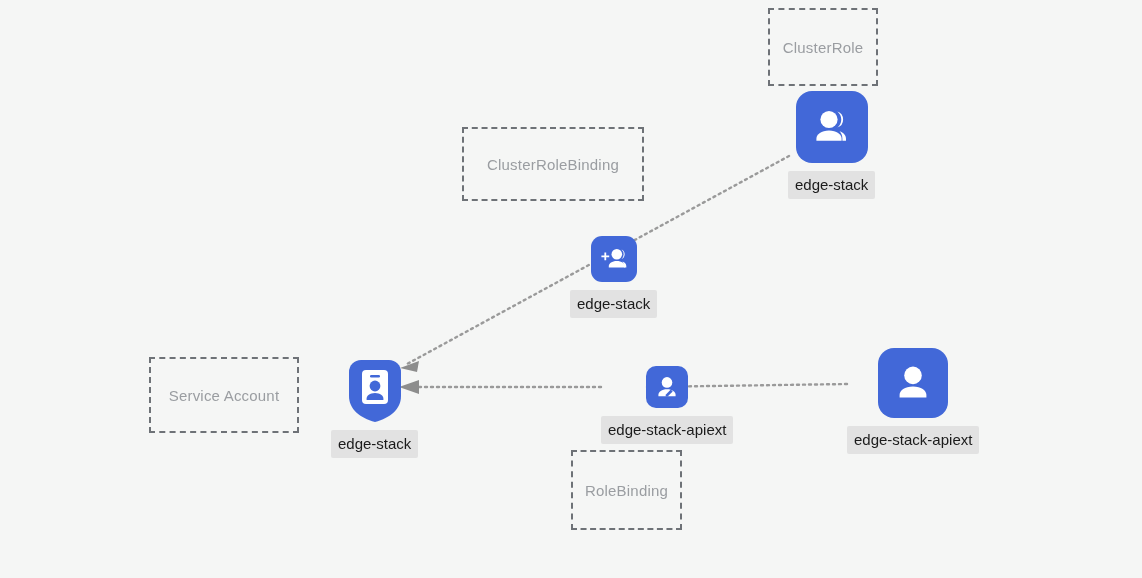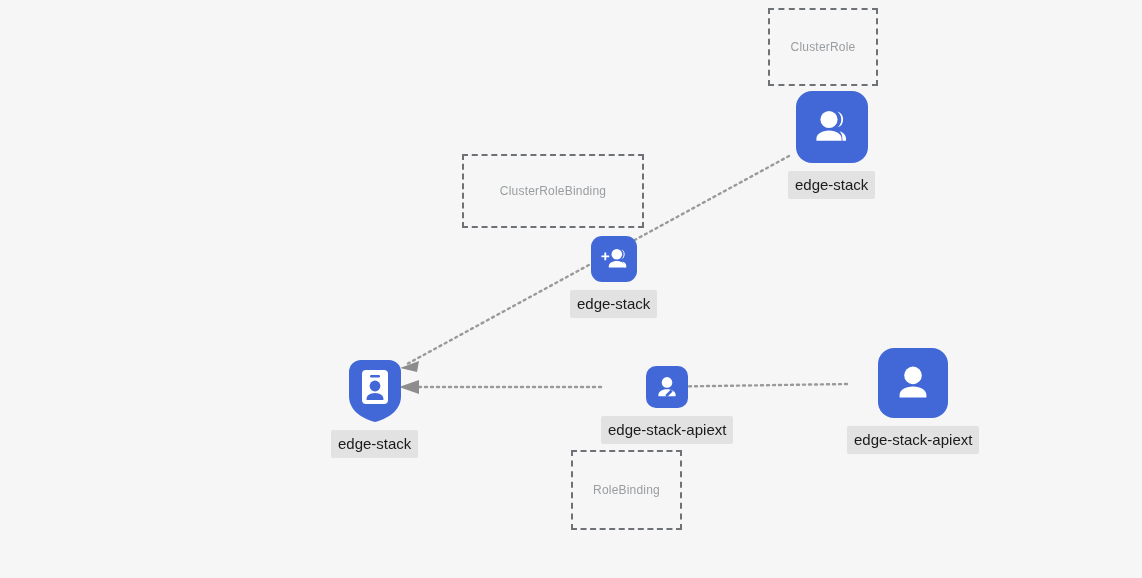--- a/index.html
+++ b/index.html
@@ -32,21 +32,21 @@
     position: absolute;
     box-sizing: border-box;
     border: 2px dashed #6e7277;
     background: transparent;
     display: flex;
     align-items: center;
     justify-content: center;
   }
   .kind-box .kind-label {
     color: #9a9da1;
-    font-size: 12px;
+    font-size: 15px;
     letter-spacing: 0.2px;
     white-space: nowrap;
   }
 
   
   .node {
     position: absolute;
     display: flex;
     flex-direction: column;
     align-items: center;
@@ -88,24 +88,27 @@
     </g>
     <g>
       <line x1="847" y1="384" x2="644" y2="387" stroke="#9a9a9a" stroke-width="2.4" stroke-dasharray="2 4" stroke-linecap="round"></line>
     </g>
   </svg>
 
   <div class="kind-box" style="left:768px; top:8px; width:110px; height:78px;">
     <span class="kind-label">ClusterRole</span>
   </div>
 
-  <div class="kind-box" style="left:462px; top:154px; width:182px; height:74px;">
+  <div class="kind-box" style="left:462px; top:127px; width:182px; height:74px;">
     <span class="kind-label">ClusterRoleBinding</span>
   </div>
 
+  <div class="kind-box" style="left:149px; top:357px; width:150px; height:76px;">
+    <span class="kind-label">Service Account</span>
+  </div>
 
   <div class="kind-box" style="left:571px; top:450px; width:111px; height:80px;">
     <span class="kind-label">RoleBinding</span>
   </div>
 
 
   <div class="node" style="left:788px; top:91px;">
     <div class="icon-tile" style="width:72px; height:72px; border-radius:16px;">
       <svg width="44" height="44" viewBox="0 0 44 44" aria-hidden="true">
         <circle cx="19" cy="14.5" r="8.6" fill="#ffffff"></circle>

